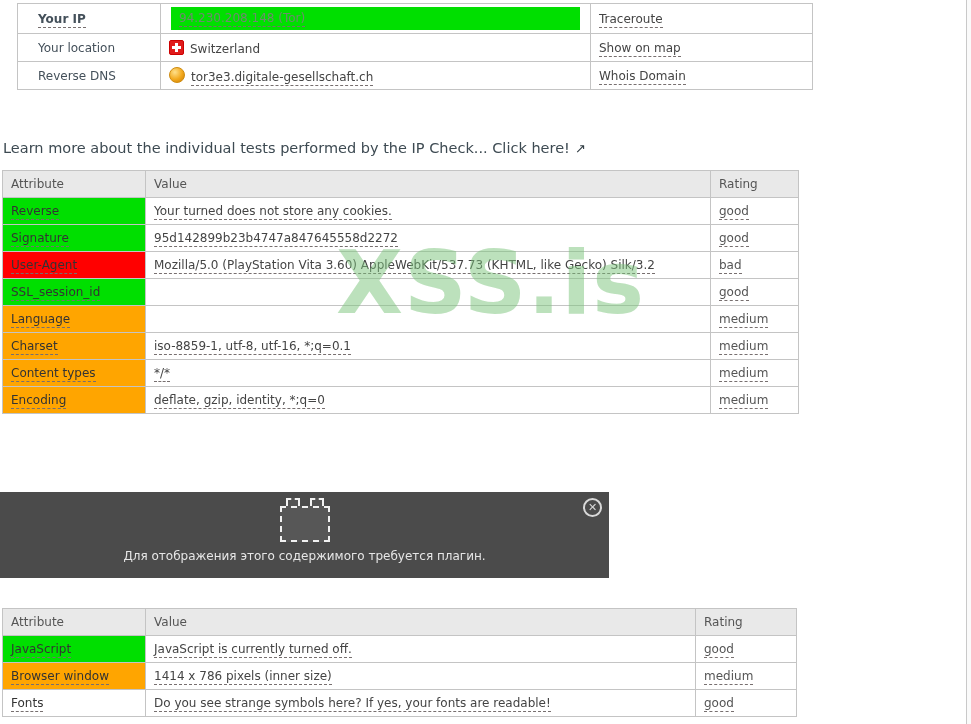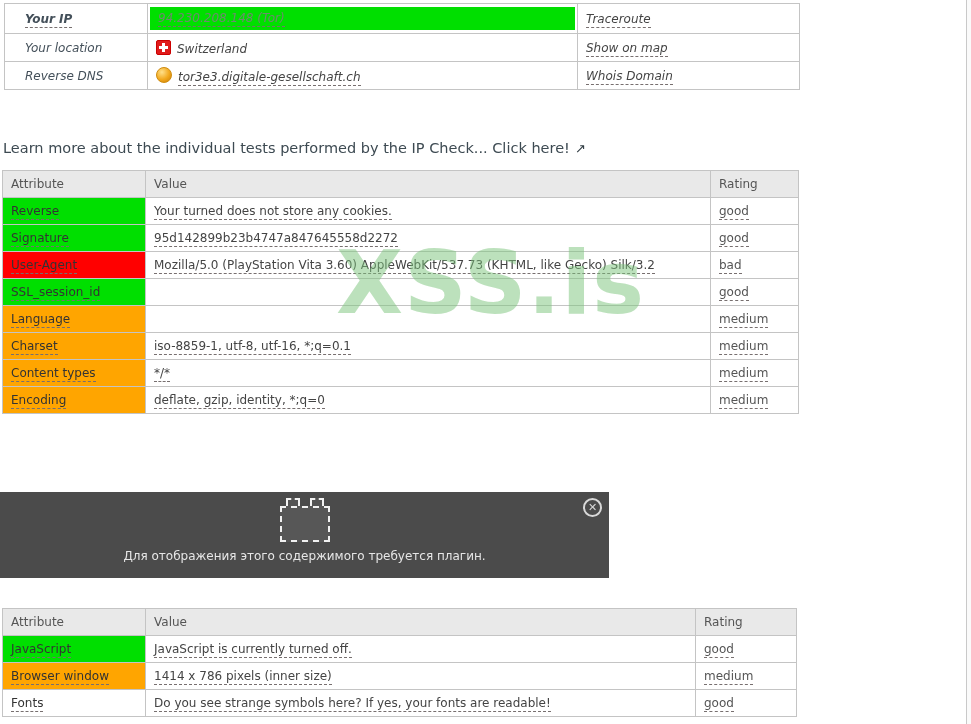--- a/index.html
+++ b/index.html
@@ -6,27 +6,27 @@
   body{
     width:971px;height:724px;position:relative;overflow:hidden;
     background:#ffffff;
     font-family:"DejaVu Sans","Liberation Sans",sans-serif;
     color:#444;
   }
   table{border-collapse:collapse;position:absolute;table-layout:fixed;background:#fff;}
   td,th{border:1px solid #c4c4c4;font-size:12px;vertical-align:middle;padding:0 6px 0 8px;overflow:hidden;white-space:nowrap;}
 
   
-  .info-table{left:4px;top:3px;width:795px;font-style:italic;}
+  .info-table{left:17px;top:3px;width:795px;}
   .info-table td{height:27px;}
   .info-table tr.first td{height:29px;}
   .info-label{color:#44505a;}
   .info-label-cell{padding-left:20px;}
   .bold{font-weight:bold;}
-  .ip-pill{margin:1px 0;background:var(--good,#00df00);height:23px;line-height:23px;padding-left:8px;}
+  .ip-pill{margin:1px 8px;background:var(--good,#00df00);height:23px;line-height:23px;padding-left:8px;}
   .ip-text{color:#6d8a6d;}
 
   
   .learn-more{position:absolute;left:3px;top:140px;font-size:14.5px;color:#3d4a52;cursor:pointer;}
   .learn-more .arrow{margin-left:5px;font-size:13px;color:#2f3b42;}
 
   
   .hdr td{background:#e9e9e9;color:#555;height:26px;margin-top:44px;}
   .attr{color:#333;}
   .attr.good{background:var(--good,#00df00);}

